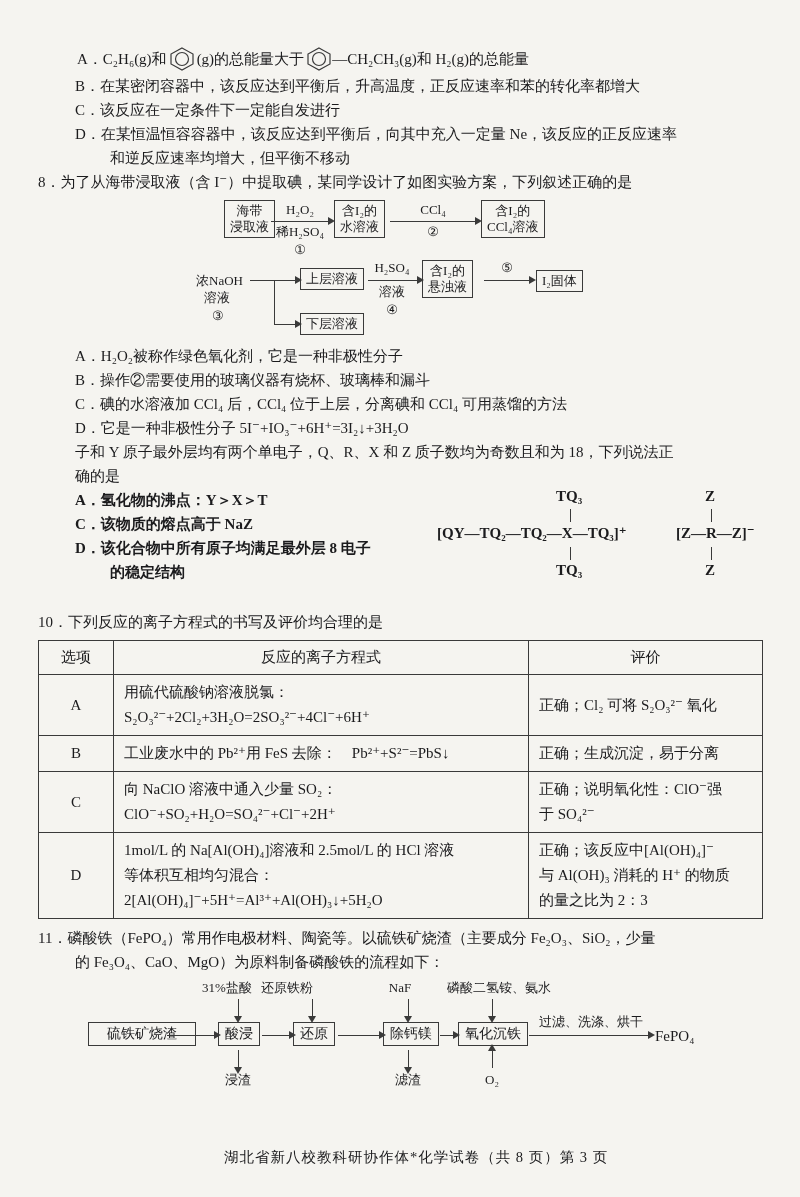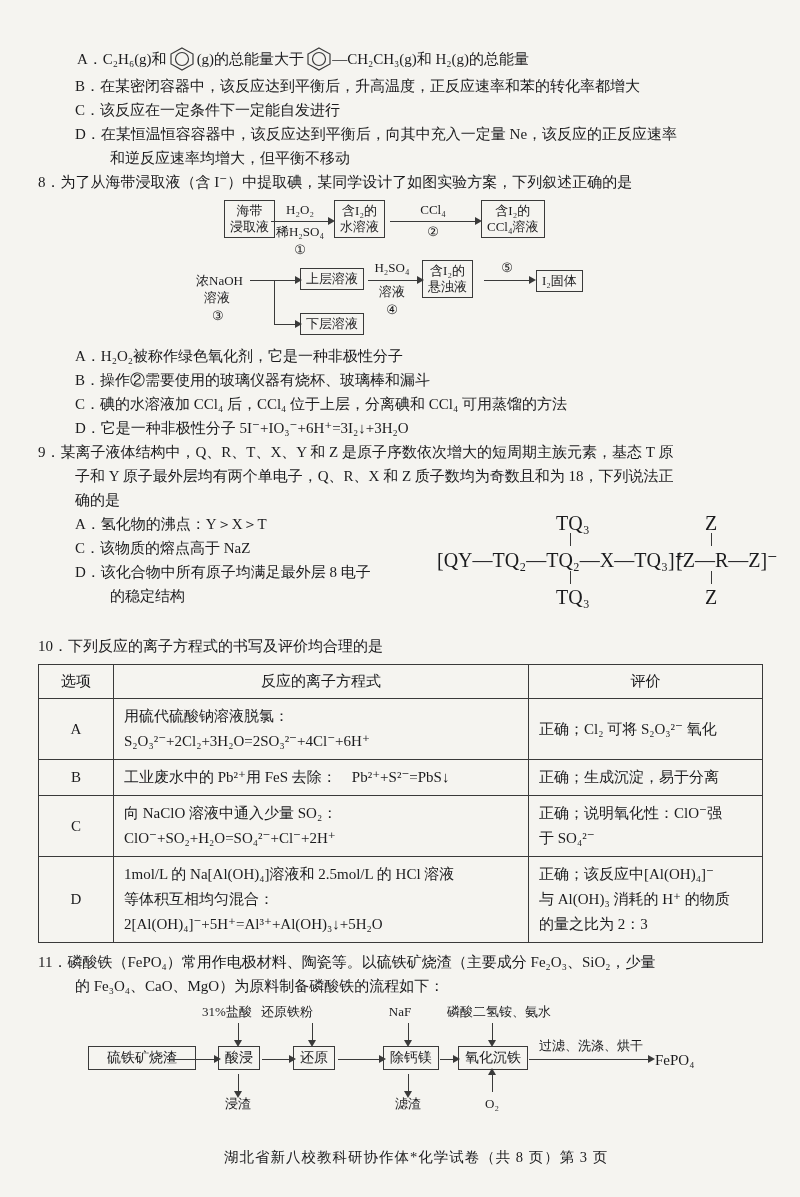--- a/index.html
+++ b/index.html
@@ -37,22 +37,22 @@
   .va.down::after {
     content:""; position:absolute; bottom:-6px; left:-4px;
     border-top:7px solid #3a3a3a; border-left:4px solid transparent; border-right:4px solid transparent;
   }
   .va.up::before {
     content:""; position:absolute; top:-6px; left:-4px;
     border-bottom:7px solid #3a3a3a; border-left:4px solid transparent; border-right:4px solid transparent;
   }
   .vl { position:absolute; width:1.2px; background:#3a3a3a; }
   
-  .q9block { position:relative; height:122px; }
-  .strx { position:absolute; white-space:nowrap; font-size:20px; }
+  .q9block { position:relative; height:122px;font-weight:bold; }
+  .strx { position:absolute; white-space:nowrap; font-size:15px; }
   
   .q10t {
     border-collapse:collapse; margin:6px 0 0 38px; width:724px;
     table-layout:fixed;
   }
   .q10t td, .q10t th {
     border:1.2px solid #3a3a3a; vertical-align:middle;
     font-weight:normal; font-size:15px; padding:5px 10px;
   }
   .q10t .c-opt { text-align:center; }
@@ -129,21 +129,20 @@
     <div class="ha" style="left:484px; top:86px; width:46px;"></div>
     <div class="dlbl" style="left:484px; top:66px; width:46px;">⑤</div>
     <div class="dbox" style="left:536px; top:76px;">I₂固体</div>
   </div>
 
   <div class="ln ml75">A．H₂O₂被称作绿色氧化剂，它是一种非极性分子</div>
   <div class="ln ml75">B．操作②需要使用的玻璃仪器有烧杯、玻璃棒和漏斗</div>
   <div class="ln ml75">C．碘的水溶液加 CCl₄ 后，CCl₄ 位于上层，分离碘和 CCl₄ 可用蒸馏的方法</div>
   <div class="ln ml75">D．它是一种非极性分子 5I⁻+IO₃⁻+6H⁺=3I₂↓+3H₂O</div>
 
-  <div class="ln ml38">9．某离子液体结构中，Q、R、T、X、Y 和 Z 是原子序数依次增大的短周期主族元素，基态 T 原</div>
   <div class="ln ml75">子和 Y 原子最外层均有两个单电子，Q、R、X 和 Z 质子数均为奇数且和为 18，下列说法正</div>
   <div class="ln ml75">确的是</div>
 
   <div class="q9block">
     <div class="ln ml75">A．氢化物的沸点：Y＞X＞T</div>
     <div class="ln ml75">C．该物质的熔点高于 NaZ</div>
     <div class="ln ml75">D．该化合物中所有原子均满足最外层 8 电子</div>
     <div class="ln ml110">的稳定结构</div>
 
     <div class="strx" style="left:556px; top:0;">TQ₃</div>

